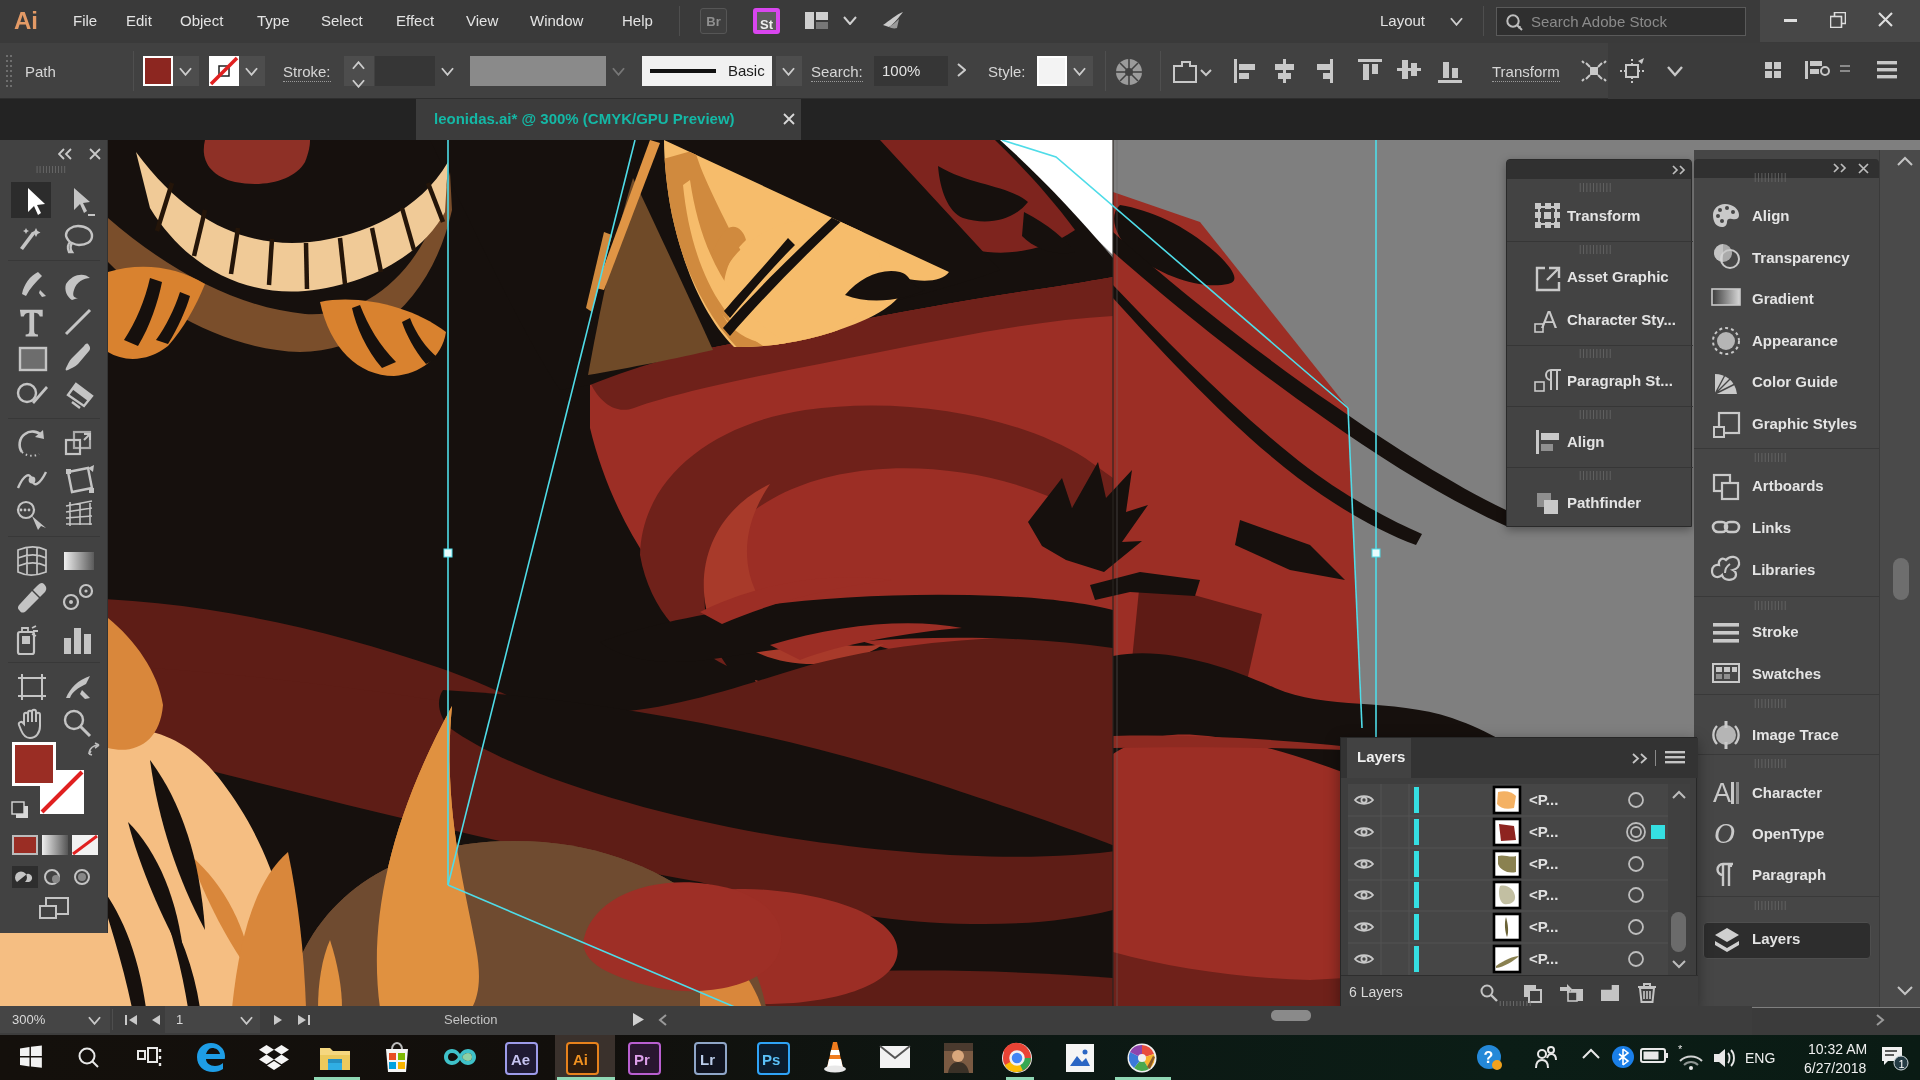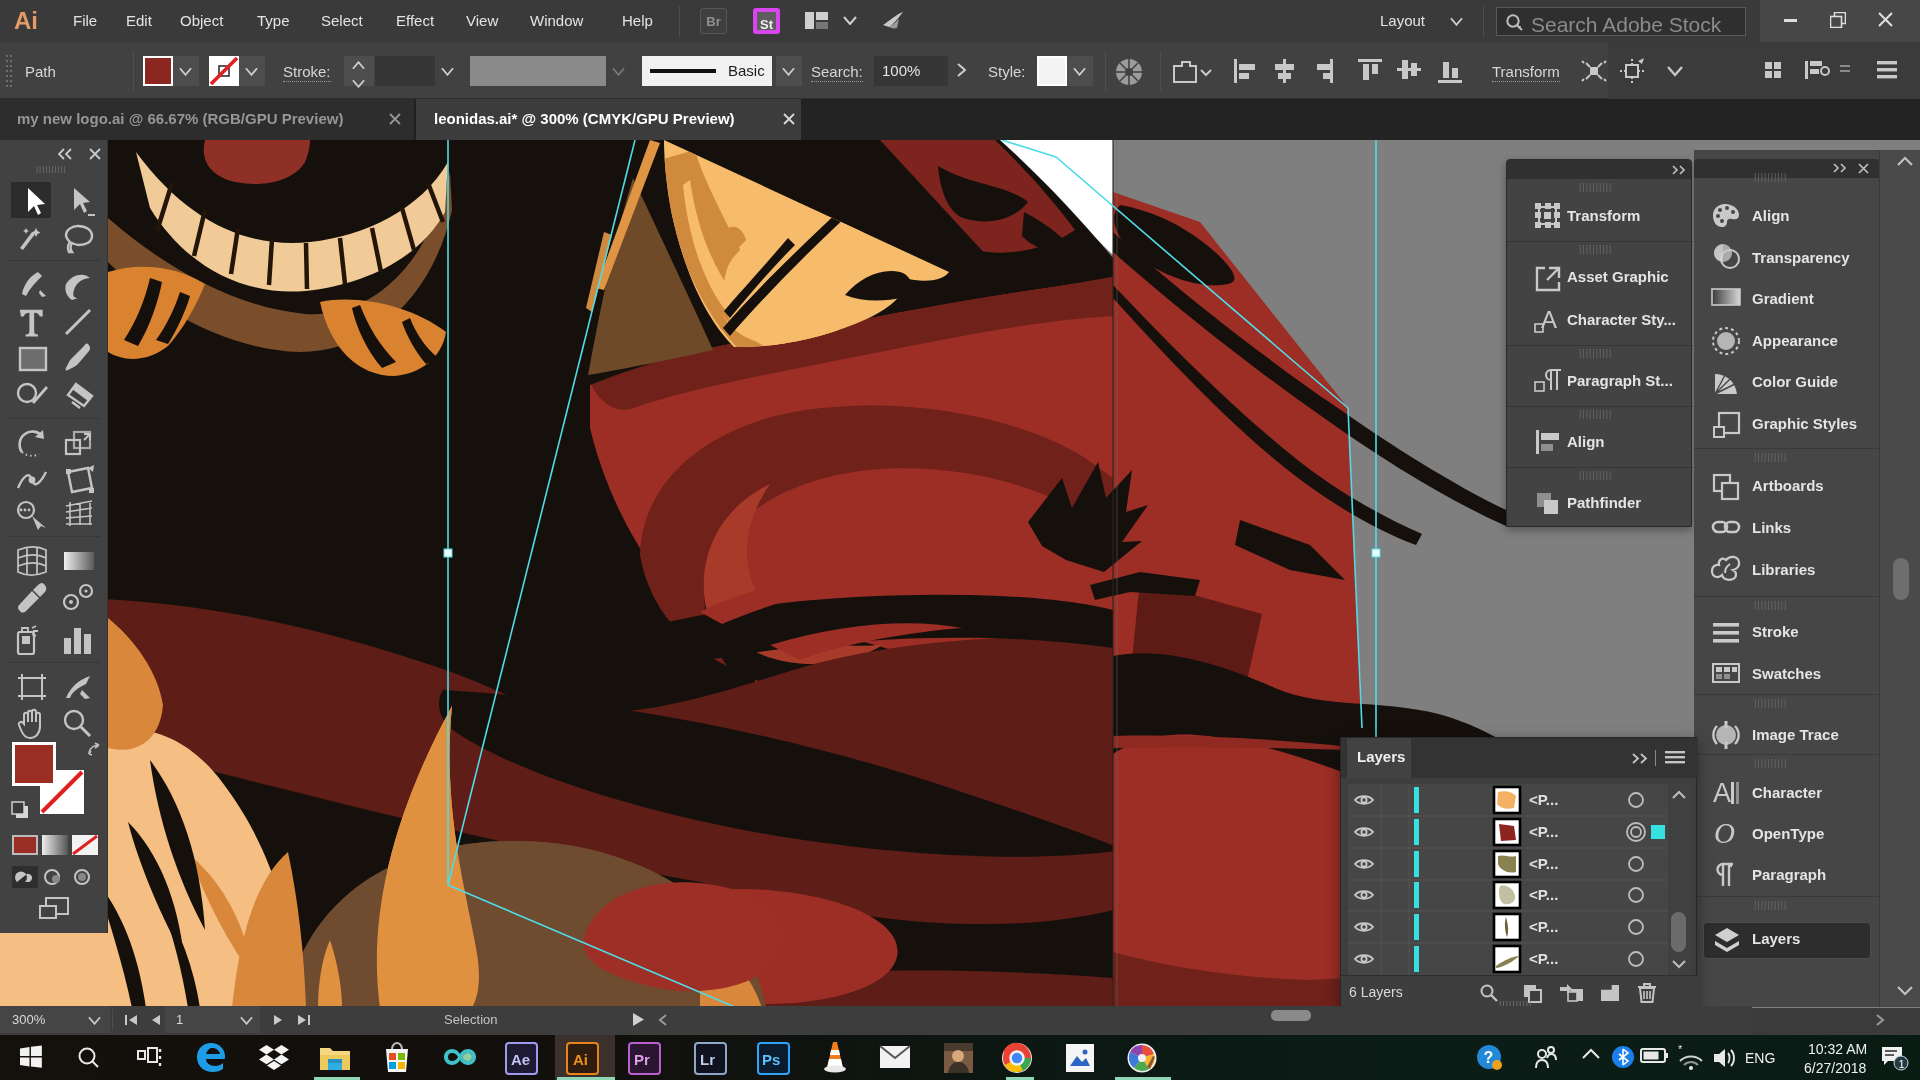--- a/index.html
+++ b/index.html
@@ -205,21 +205,21 @@
     <svg class="abs" style="left:1450px; top:17px" width="13" height="9" viewBox="0 0 14 9">
         <path d="M1,1 L7,8 L13,1" stroke="#cfcfcf" stroke-width="2" fill="none"></path>
       </svg>
     <div class="vline" style="left:1483px; top:6px; height:30px; background:#4e4e4e"></div>
     <div class="abs" style="left:1496px; top:7px; width:250px; height:29px; background:#2f2f2f; border:1px solid #5a5a5a;">
       <svg class="abs" style="left:8px; top:5px" width="19" height="19" viewBox="0 0 19 19">
         <circle cx="8" cy="8" r="5.7" fill="none" stroke="#bdbdbd" stroke-width="2"></circle>
         <line x1="12" y1="12" x2="17" y2="17" stroke="#bdbdbd" stroke-width="2"></line>
         <path d="M12,13 l4,0 l-2,3 z" fill="#bdbdbd"></path>
       </svg>
-      <div class="abs" style="left:34px; top:5px; color:#8b8b8b; font-size:21px;">Search Adobe Stock</div>
+      <div class="abs" style="left:34px; top:5px; color:#8b8b8b; font-size:15px;">Search Adobe Stock</div>
     </div>
     <div id="winbtns">
       <svg class="abs" style="left:24px; top:19px" width="13" height="3">
           <rect width="13" height="3" fill="#dedede"></rect>
         </svg>
       <svg class="abs" style="left:70px; top:12px" width="16" height="16" viewBox="0 0 16 16">
         <rect x="0.5" y="4.5" width="11" height="11" fill="none" stroke="#dedede" stroke-width="1.6"></rect>
         <path d="M4.5,4.5 L4.5,0.5 L15.5,0.5 L15.5,11.5 L11.5,11.5" fill="none" stroke="#dedede" stroke-width="1.6"></path>
       </svg>
       <svg class="abs" style="left:118px; top:12px" width="15" height="15" viewBox="0 0 15 15">
@@ -362,28 +362,22 @@
           <rect x="45" y="11" width="9" height="5"></rect>
           <circle cx="60" cy="13" r="4" fill="none" stroke="#c8c8c8" stroke-width="2"></circle>
         <path d="M75,8 l10,0 M75,13 l10,0" stroke="#8a8a8a" stroke-width="2"></path>
         <rect x="112" y="3" width="20" height="3.4"></rect>
           <rect x="112" y="10" width="20" height="3.4"></rect>
           <rect x="112" y="17" width="20" height="3.4"></rect>
       </g>
     </svg>
   </div>
   <div id="tabbar">
-    <div class="dtab" style="left:0; width:415px; background:#2d2d2d; border-right:1px solid #1e1e1e;">
-      <div class="abs" style="left:17px; top:11px; color:#969696; font-size:15px; font-weight:bold;">my new logo.ai @ 66.67% (RGB/GPU Preview)</div>
-      <svg class="abs" style="left:389px; top:14px" width="12" height="12" viewBox="0 0 12 12">
-          <path d="M1,1 L11,11 M11,1 L1,11" stroke="#969696" stroke-width="1.8"></path>
-        </svg>
-    </div>
     <div class="dtab" style="left:416px; width:385px; background:#3c3c3c;">
-      <div class="abs" style="left:18px; top:11px; color:#ffffff; font-size:15px; font-weight:bold;">leonidas.ai* @ 300% (CMYK/GPU Preview)</div>
+      <div class="abs" style="left:18px; top:11px; color:#14b8a6; font-size:15px; font-weight:bold;">leonidas.ai* @ 300% (CMYK/GPU Preview)</div>
       <svg class="abs" style="left:367px; top:14px" width="12" height="12" viewBox="0 0 12 12">
           <path d="M1,1 L11,11 M11,1 L1,11" stroke="#d8d8d8" stroke-width="1.8"></path>
         </svg>
     </div>
   </div>
   <div id="toolbar" style="position:absolute; left:0; top:140px; width:108px; height:793px; background:#424242; border-right:1px solid #333;">
     <svg class="abs" style="left:58px; top:8px" width="44" height="12" viewBox="0 0 44 12">
       <path d="M6,1 L1,6 L6,11 M13,1 L8,6 L13,11" stroke="#c9c9c9" stroke-width="1.8" fill="none"></path>
       <path d="M32,1 L42,11 M42,1 L32,11" stroke="#c9c9c9" stroke-width="1.8" fill="none"></path>
     </svg>

